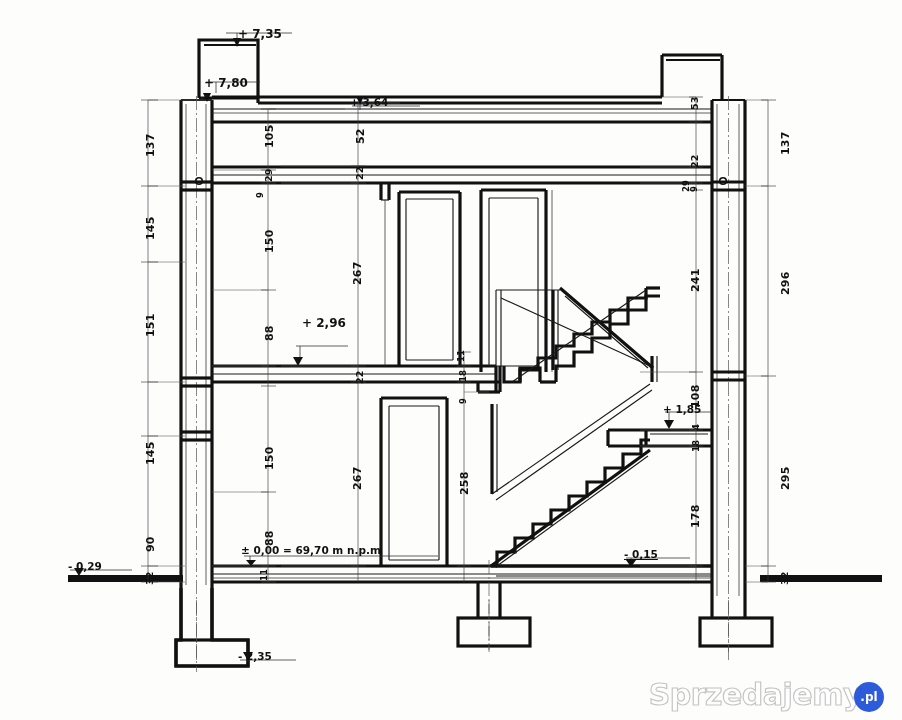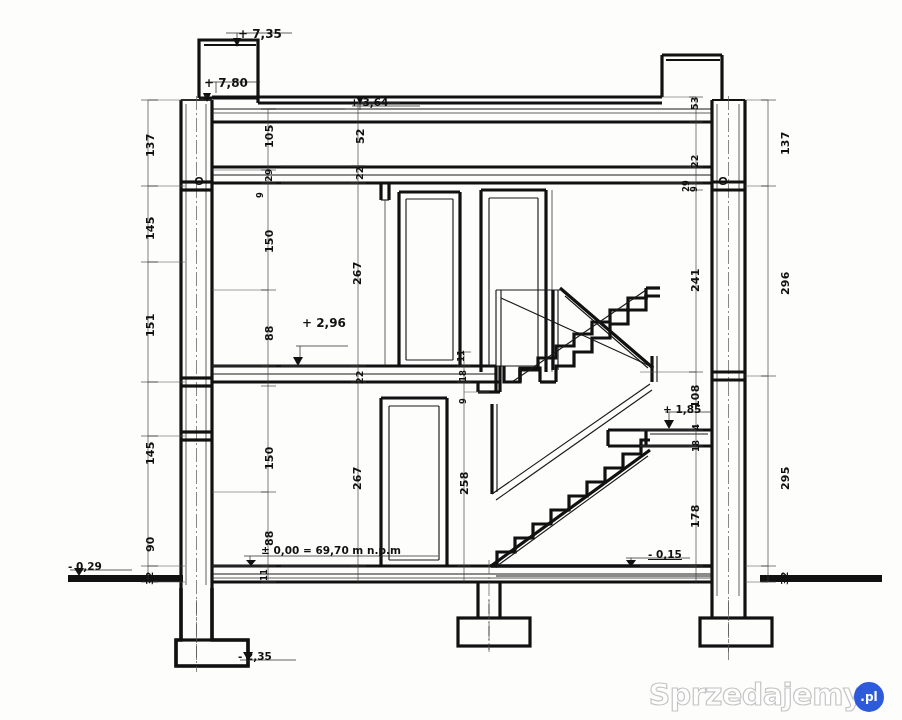--- a/index.html
+++ b/index.html
@@ -382,22 +382,22 @@
   <path class="th" d="M248,652 L248,662"></path>
   <path class="sol" d="M243,652 L253,652 L248,661 Z"></path>
 
 </svg>
 
 <div class="lvl" style="left:238px;top:28px;text-align:center;">+ 7,35</div>
 <div class="lvl" style="left:204px;top:77px;">+ 7,80</div>
 <div class="lvl sm" style="left:350px;top:97px;">+ 3,64</div>
 <div class="lvl" style="left:294px;top:317px;margin-left:8px;">+ 2,96</div>
 <div class="lvl sm" style="left:663px;top:404px;">+ 1,85</div>
-<div class="lvl sm" style="left:241px;top:545px;margin-left:20px;">± 0,00 = 69,70 m  n.p.m</div>
-<div class="lvl sm" style="left:648px;top:549px;text-decoration:underline;">- 0,15</div>
+<div class="lvl sm" style="left:241px;top:545px;">± 0,00 = 69,70 m  n.p.m</div>
+<div class="lvl sm" style="left:624px;top:549px;text-decoration:underline;">- 0,15</div>
 <div class="lvl sm" style="left:68px;top:561px;">- 0,29</div>
 <div class="lvl sm" style="left:238px;top:651px;">- 2,35</div>
 
 <div class="dim vert" style="left:145px;top:157px;">137</div>
 <div class="dim vert" style="left:145px;top:240px;">145</div>
 <div class="dim vert" style="left:145px;top:337px;">151</div>
 <div class="dim vert" style="left:145px;top:465px;">145</div>
 <div class="dim vert" style="left:145px;top:552px;">90</div>
 <div class="dim vert small" style="left:145px;top:585px;">32</div>
 

